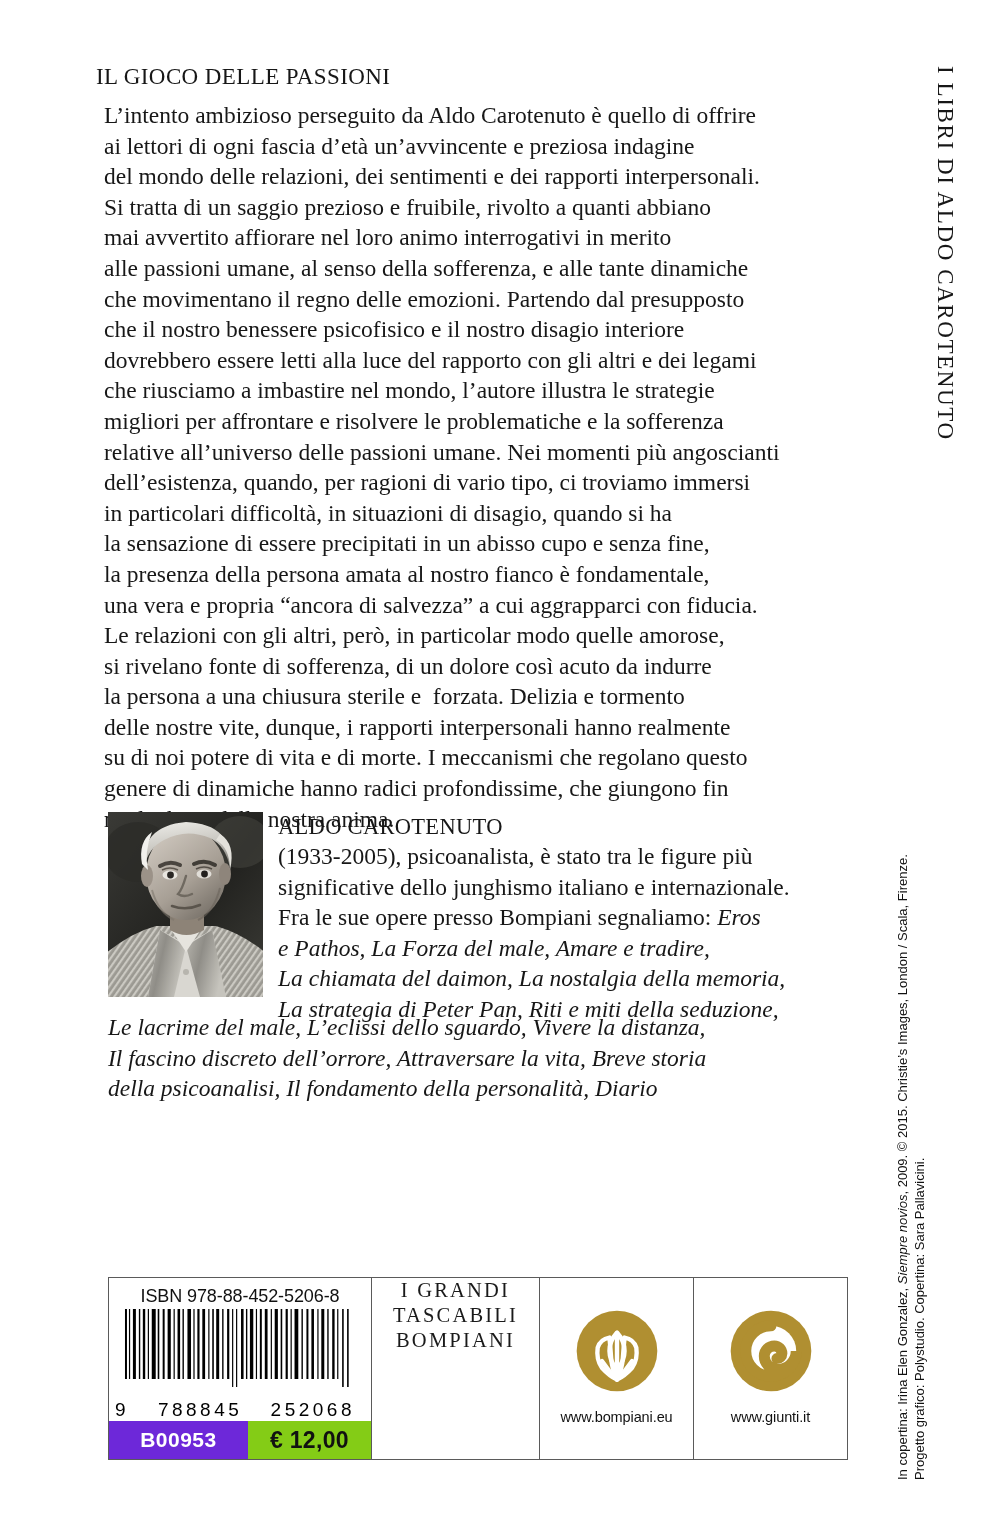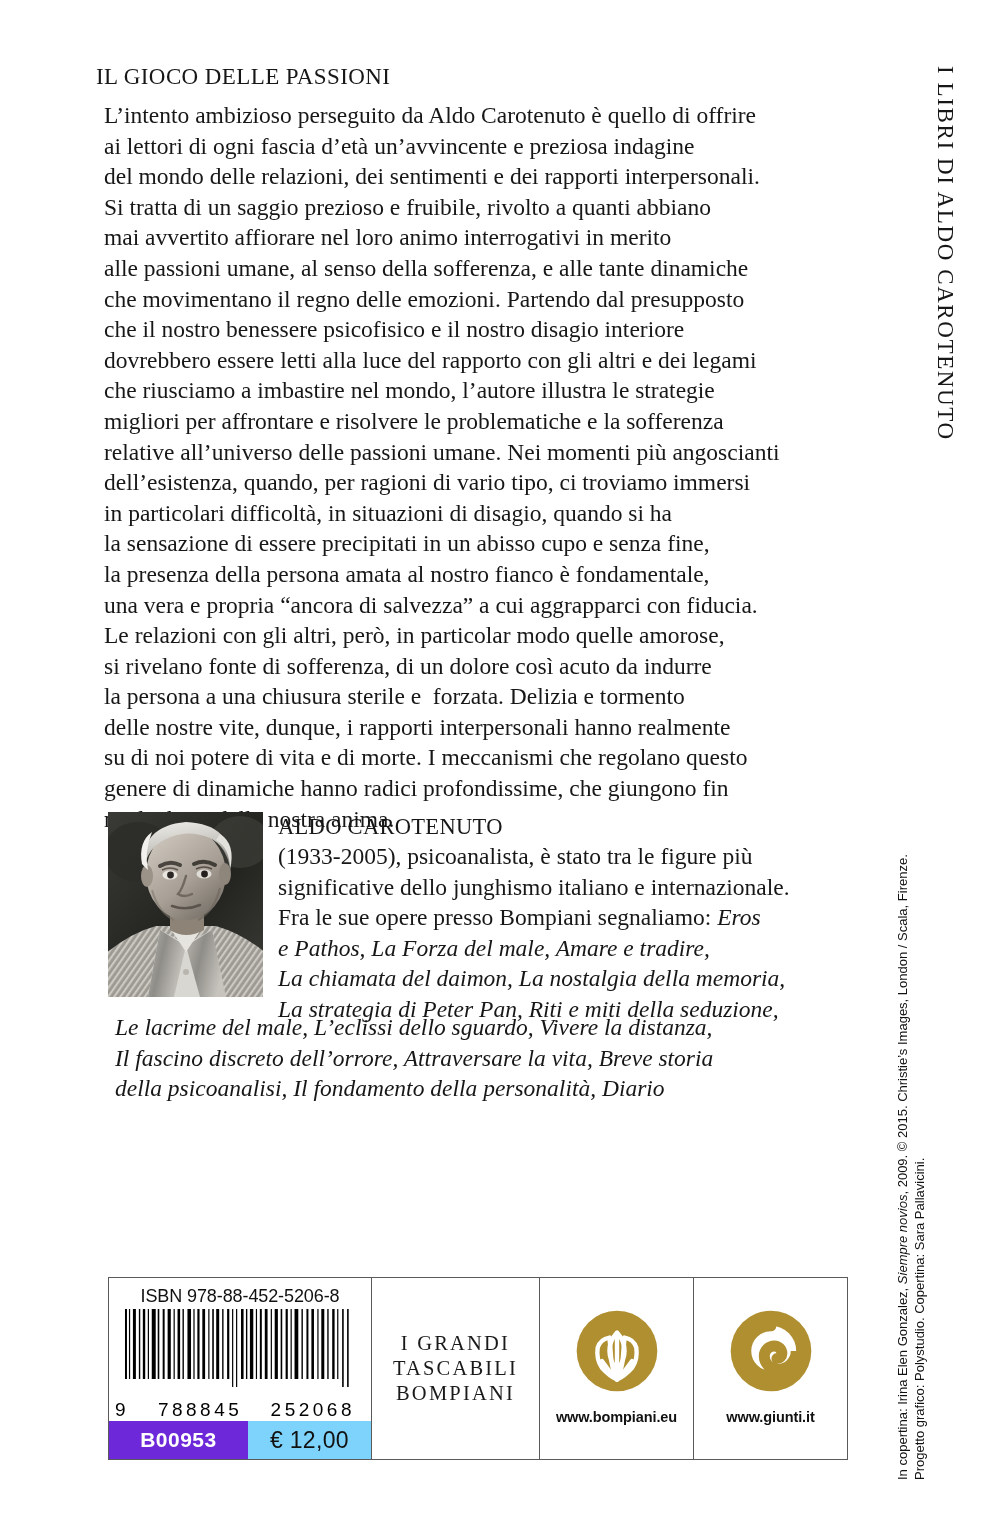--- a/index.html
+++ b/index.html
@@ -80,21 +80,21 @@
   #author-wide {
     position: absolute;
     left: 108px;
     top: 1012px;
     width: 770px;
     font-size: 23.5px;
     line-height: 30.6px;
     font-style: italic;
     color: #171717;
   }
-  #author-wide .ln { display: block; white-space: pre; margin-left: 7px; }
+  #author-wide .ln { display: block; white-space: pre; }
 
   
   #bottom-bar {
     position: absolute;
     left: 108px;
     top: 1277px;
     width: 740px;
     height: 183px;
     border: 1.5px solid #5a5a5a;
     box-sizing: border-box;
@@ -140,37 +140,36 @@
     width: 53%;
     display: flex;
     align-items: center;
     justify-content: center;
     font-family: "Liberation Sans", sans-serif;
     font-weight: bold;
     font-size: 21px;
     letter-spacing: 0.5px;
   }
   #price-box {
-    background: #7dd3fc;
+    background: #84cc16;
     color: #111;
     flex: 1;
     display: flex;
     align-items: center;
     justify-content: center;
     font-family: "Liberation Sans", sans-serif;
-    font-weight: normal;
+    font-weight: bold;
     font-size: 23px;
     letter-spacing: 0.3px;
   }
 
   
   #cell-collana {
     width: 168px;
     display: flex;
-    align-items: center;
     justify-content: center;
   }
   #collana-logo {
     text-align: center;
     font-family: "Liberation Serif", serif;
     font-size: 20.5px;
     line-height: 25px;
     letter-spacing: 2.2px;
     color: #1a1a1a;
   }
@@ -182,21 +181,21 @@
     display: flex;
     flex-direction: column;
     align-items: center;
     justify-content: center;
     padding-bottom: 4px;
   }
   .pub-mark { width: 84px; height: 84px; display: block; }
   .pub-url {
     font-family: "Liberation Sans", sans-serif;
     font-size: 14.5px;
-    font-weight: bold;
+    font-weight: normal;
     color: #111;
     margin-top: 16px;
     letter-spacing: -0.1px;
   }
 
   
   #series-vertical {
     position: absolute;
     left: 925px;
     top: 66px;

